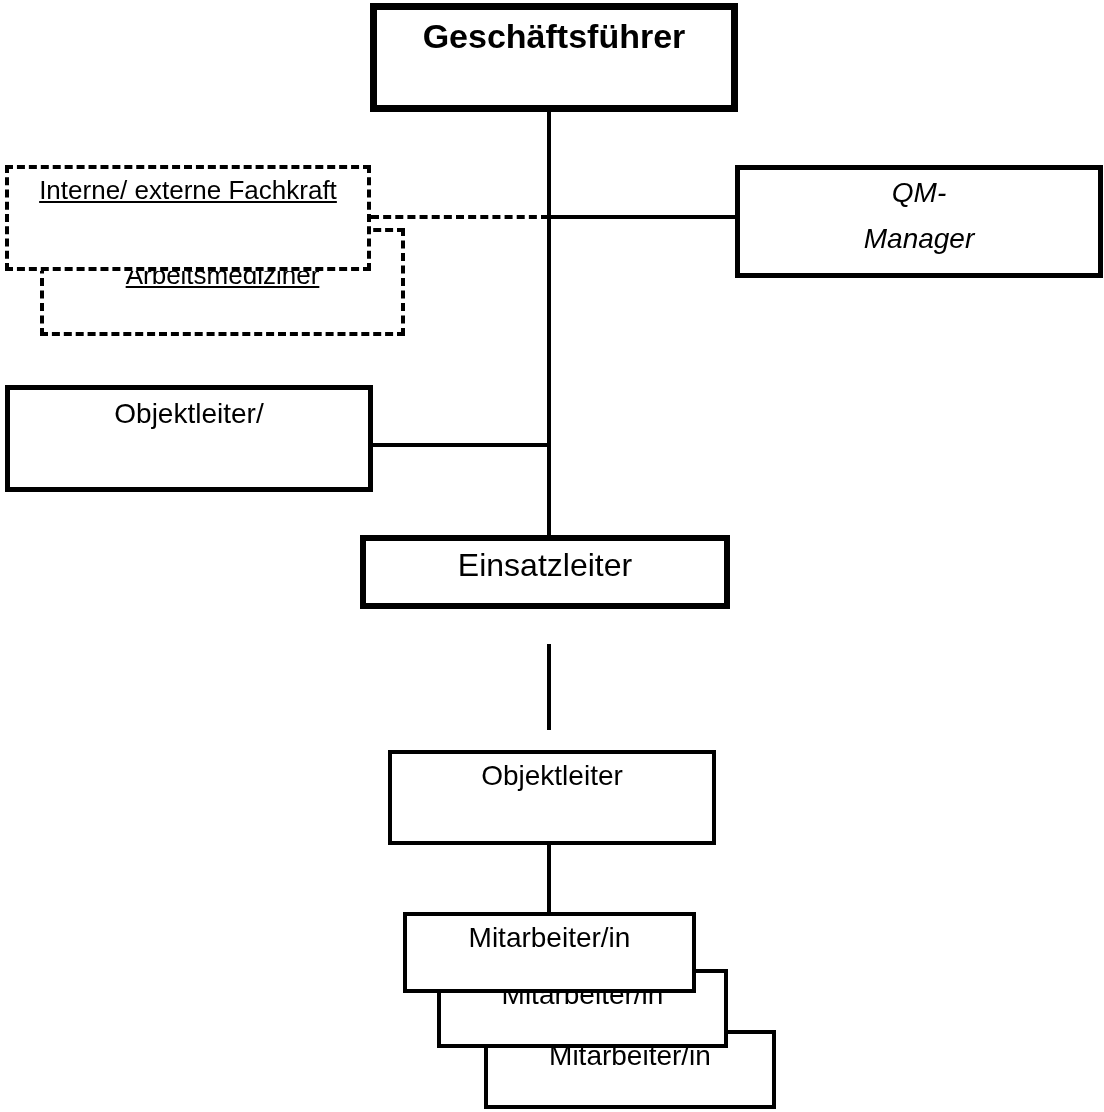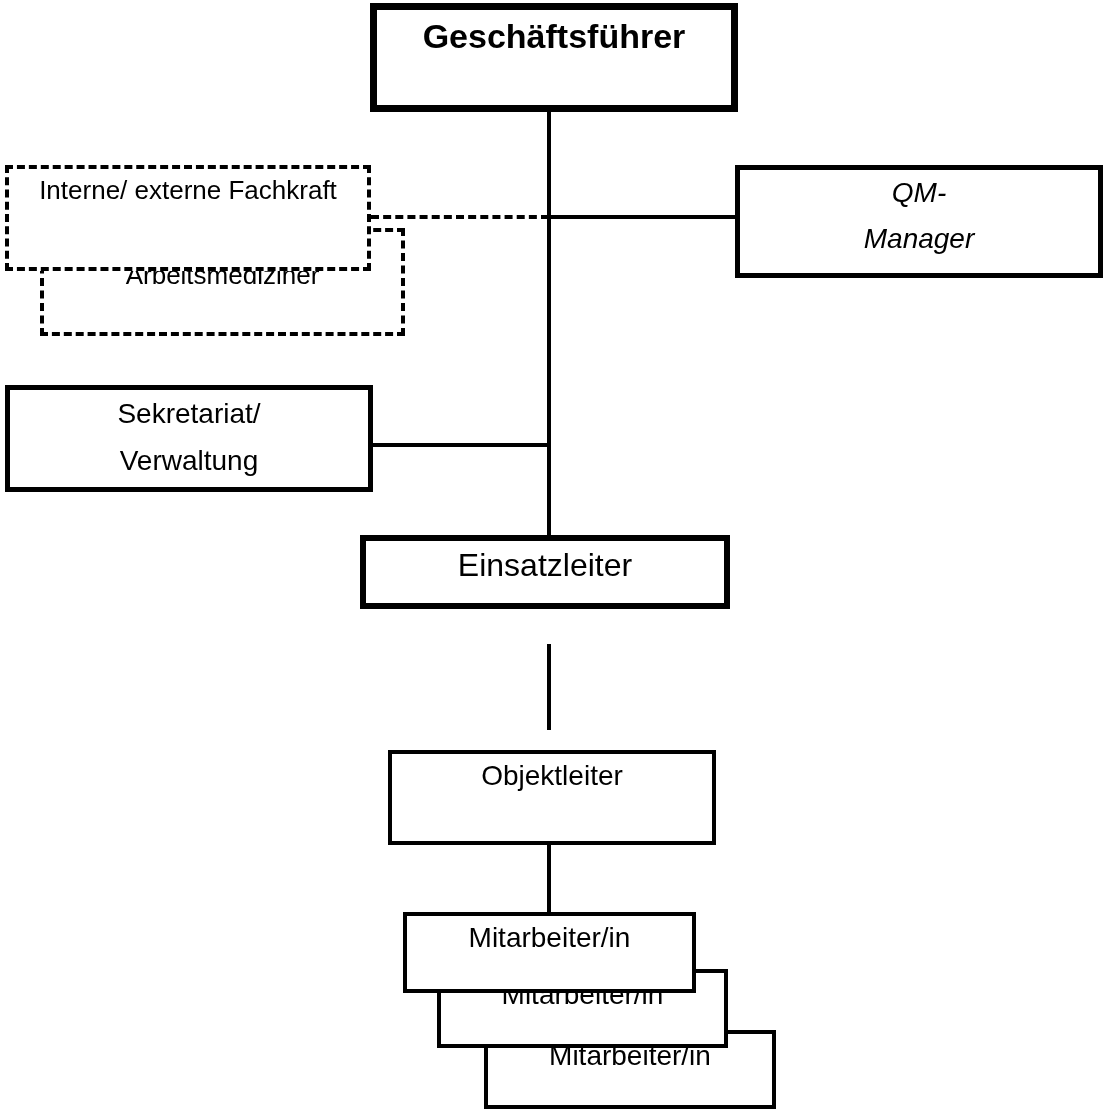--- a/index.html
+++ b/index.html
@@ -20,21 +20,21 @@
     position: absolute;
     box-sizing: border-box;
     background: #ffffff;
     border: 4px solid #000000;
     display: flex;
     flex-direction: column;
     align-items: center;
     text-align: center;
     line-height: 1.55;
   }
-  .node.dashed { border-style: dashed; }
+  .node.dashed { border-style: dashed; text-decoration: underline; }
   .conn {
     position: absolute;
     box-sizing: border-box;
     z-index: 1;
   }
   .conn.v { background: #000000; width: 4px; }
   .conn.h { background: #000000; height: 4px; }
   .conn.h-dashed {
     height: 0;
     border-top: 4px dashed #000000;
@@ -132,22 +132,21 @@
   <div class="node dashed" id="box-fachkraft">
     <span>Interne/ externe Fachkraft</span>
   </div>
 
   <div class="node" id="box-qm">
     <span>QM-</span>
     <span>Manager</span>
   </div>
 
   <div class="node" id="box-sek">
-    <span>Sekretariat/</span>
-    <span>Verwaltung</span>
+    <span>Objektleiter/</span>
   </div>
 
   <div class="node" id="box-einsatz">
     <span>Einsatzleiter</span>
   </div>
 
   <div class="node" id="box-objekt">
     <span>Objektleiter</span>
   </div>
 

